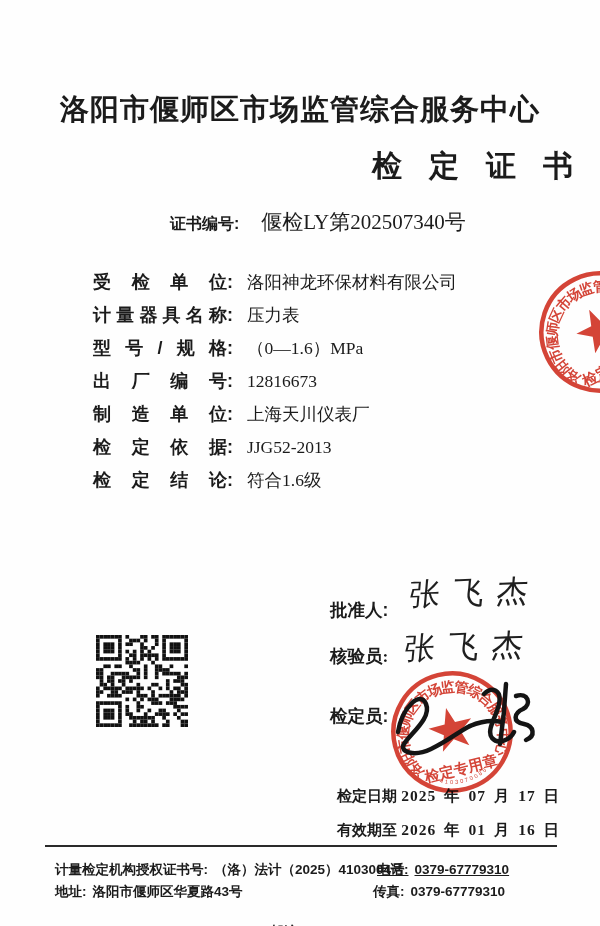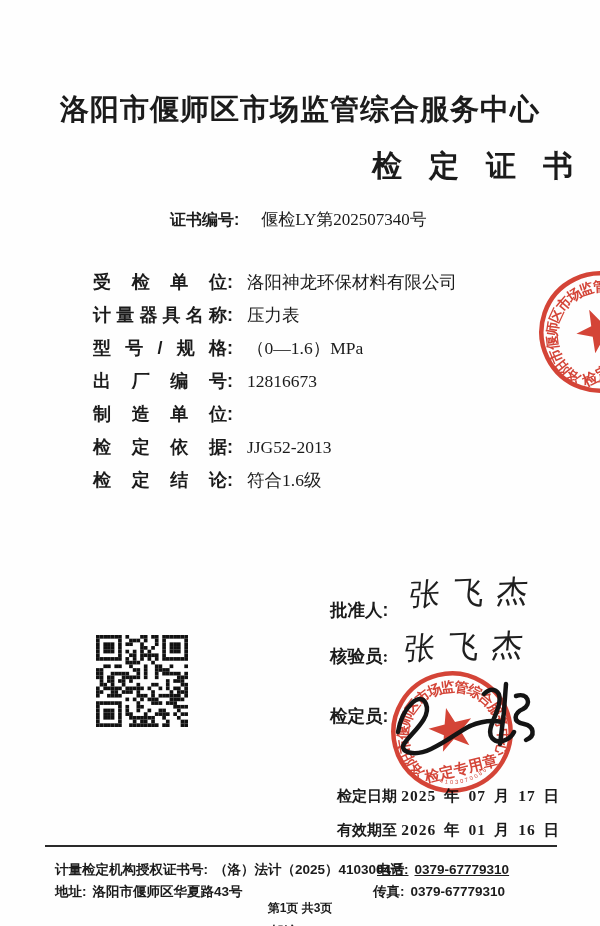--- a/index.html
+++ b/index.html
@@ -7,21 +7,21 @@
   body{font-family:"Liberation Sans",sans-serif;color:#1b1b1b;background:#ffffff;}
   .page{position:relative;width:600px;height:926px;background:#fefefe;overflow:hidden;}
 
   .org-title{position:absolute;top:90px;left:0;width:100%;text-align:center;
     font-size:29px;font-weight:700;letter-spacing:1px;white-space:nowrap;}
   .doc-title{position:absolute;top:146px;left:0;width:100%;text-align:right;
     font-size:30px;font-weight:700;letter-spacing:27px;text-indent:27px;white-space:nowrap;}
 
   .cert-row{position:absolute;top:208px;left:170px;font-size:16px;white-space:nowrap;}
   .cert-label{font-weight:700;}
-  .cert-value{font-family:"Liberation Serif",serif;margin-left:22px;font-size:17px;}
+  .cert-value{font-family:"Liberation Serif",serif;margin-left:22px;font-size:21px;}
 
   .fields{position:absolute;top:272px;left:93px;width:480px;}
   .field-row{display:flex;margin-bottom:12px;line-height:21px;font-size:18px;}
   .field-label{width:140px;font-weight:700;flex:none;}
   .cjk-justify{display:flex;justify-content:space-between;}
   .field-value{margin-left:14px;font-family:"Liberation Serif",serif;font-size:17.5px;white-space:nowrap;}
 
   .qr{position:absolute;left:96px;top:635px;width:92px;height:92px;}
 
   .sig-label{position:absolute;left:330px;font-size:17.5px;font-weight:700;white-space:nowrap;}
@@ -114,20 +114,21 @@
         </span>
       <span class="field-value">12816673</span>
     </div>
     <div class="field-row">
       <span class="field-label cjk-justify">
           <span>制</span>
           <span>造</span>
           <span>单</span>
           <span>位:</span>
         </span>
+      <span class="field-value">上海天川仪表厂</span>
     </div>
     <div class="field-row">
       <span class="field-label cjk-justify">
           <span>检</span>
           <span>定</span>
           <span>依</span>
           <span>据:</span>
         </span>
       <span class="field-value">JJG52-2013</span>
     </div>
@@ -567,15 +568,14 @@
   </div>
   <div class="footer-item f-addr">
     <span>地址:</span><span class="val">洛阳市偃师区华夏路43号</span>
   </div>
   <div class="footer-item f-zip">
     <span>邮编:</span><span class="val">471900</span>
   </div>
   <div class="footer-item f-fax">
     <span>传真:</span><span class="val">0379-67779310</span>
   </div>
-  <div class="page-info">第1页 共3页</div>
 
 </div>
 
 </body></html>

